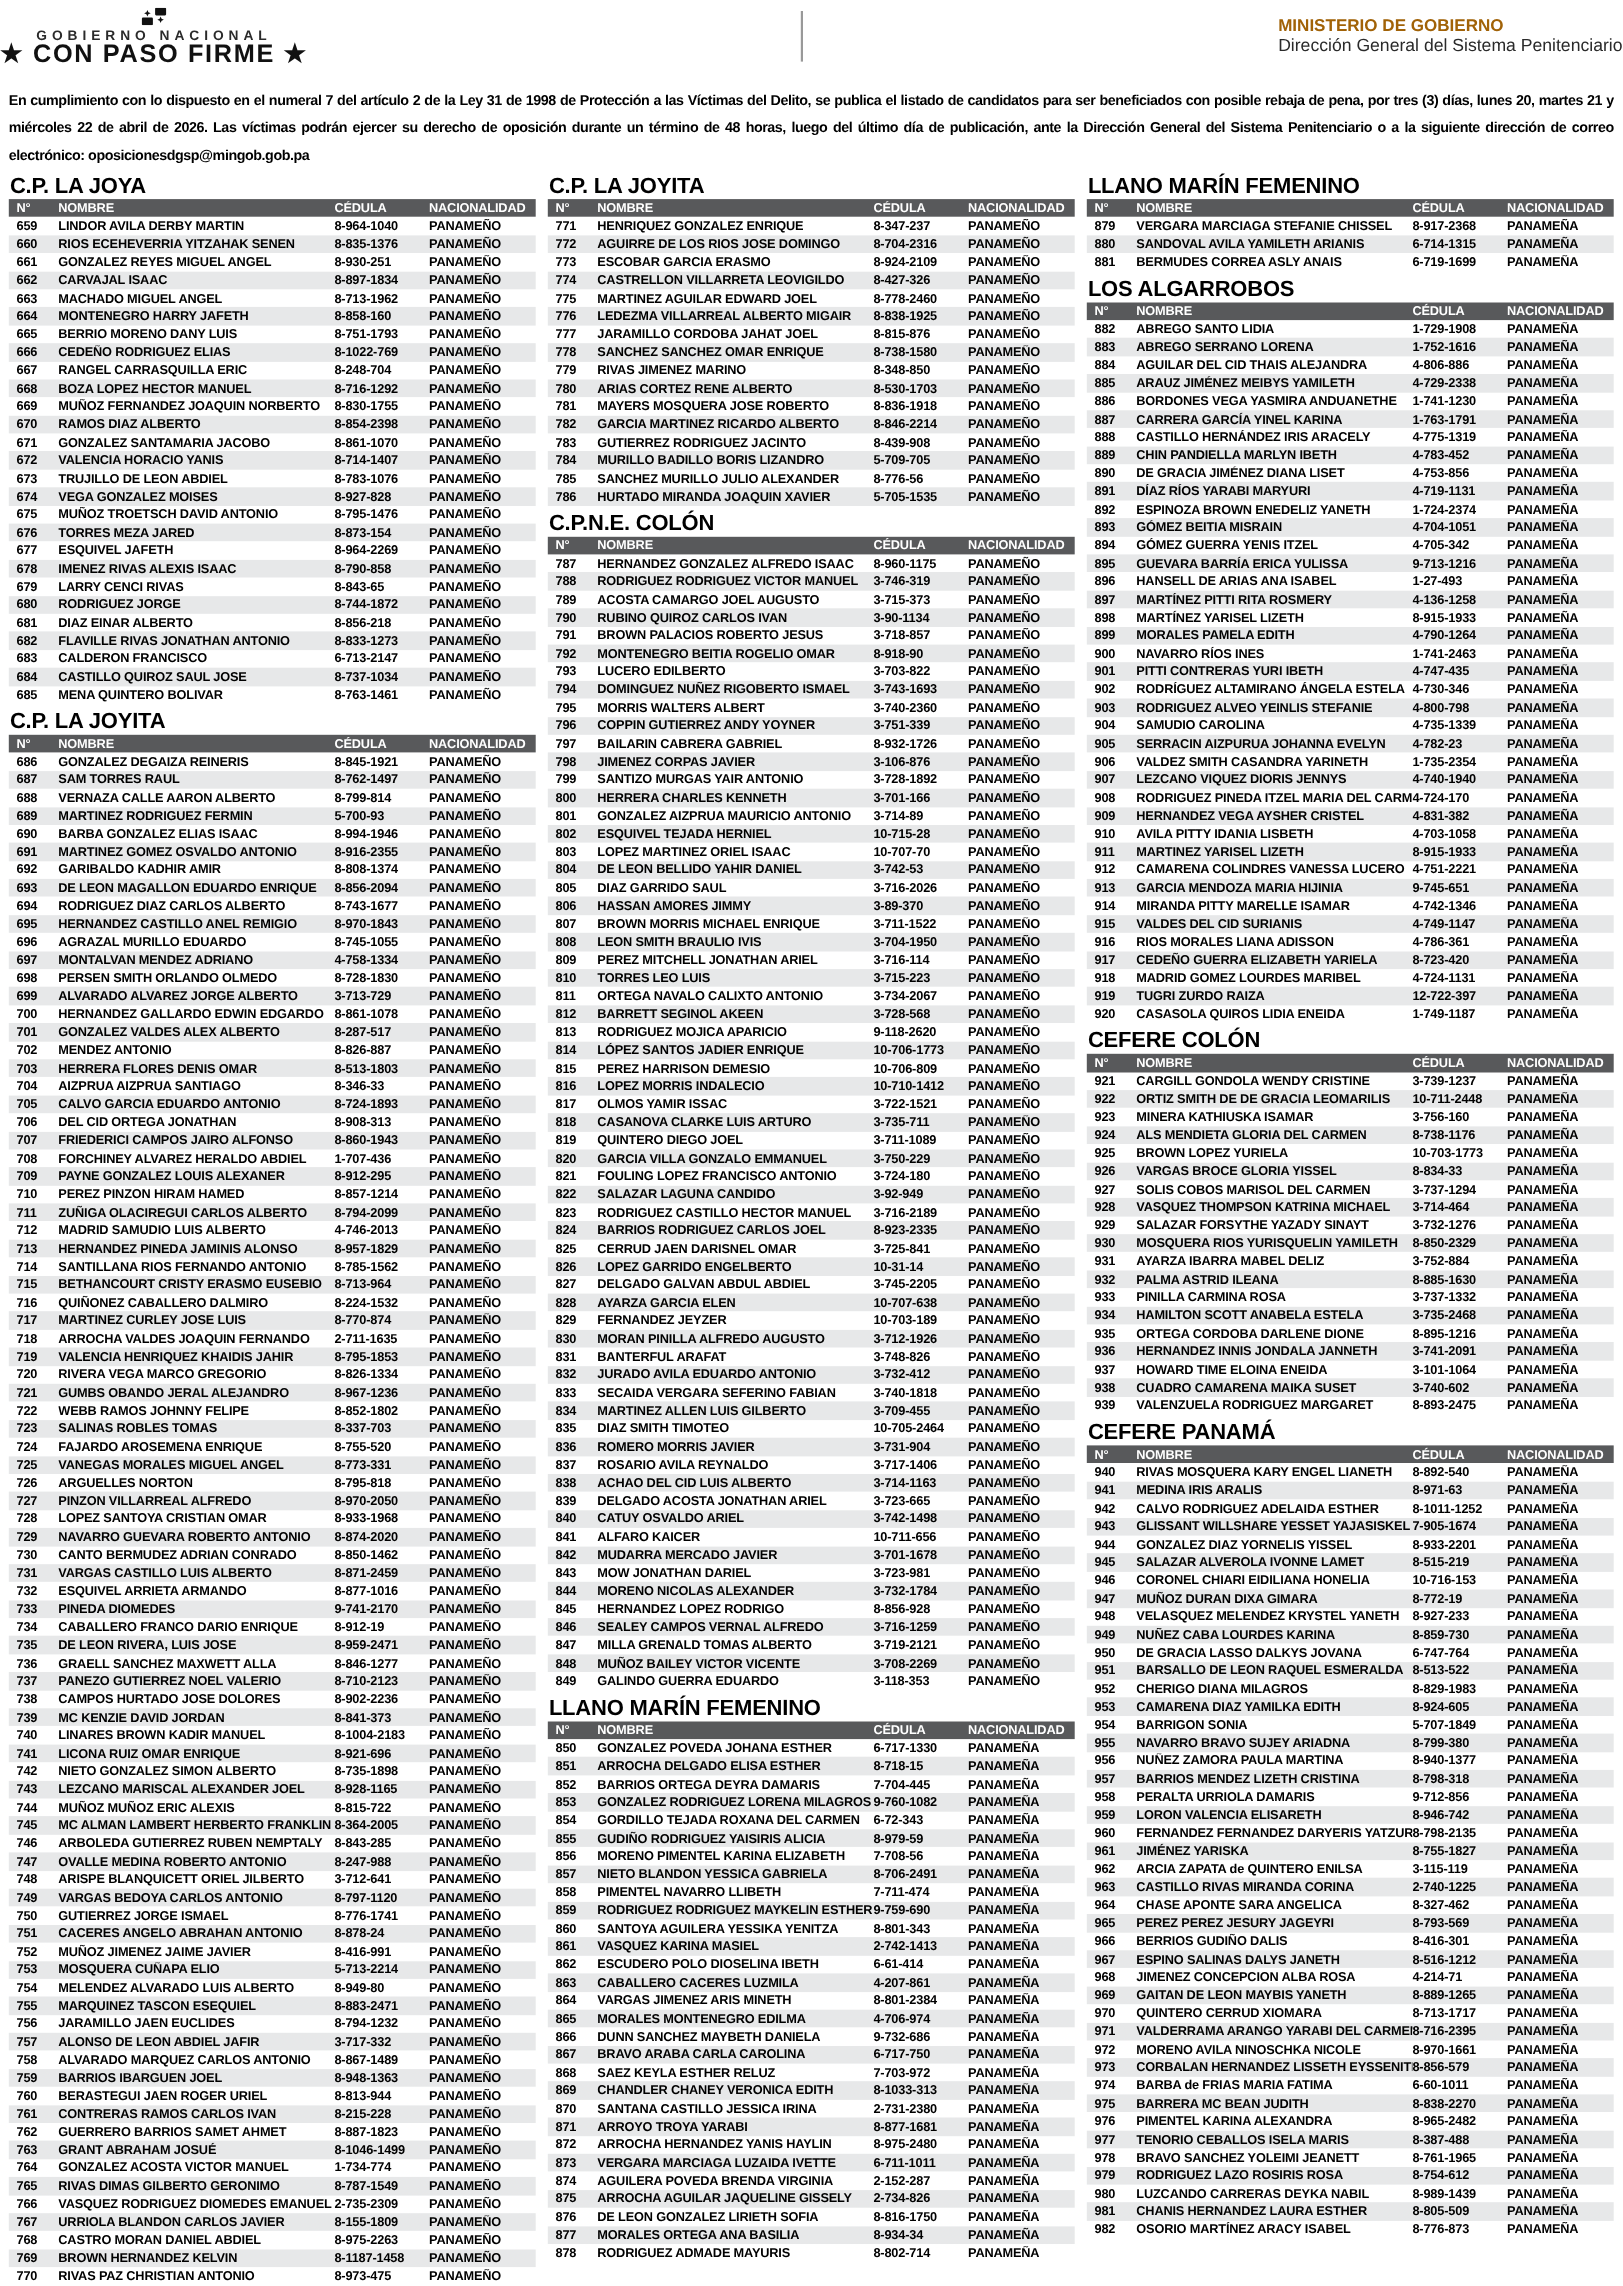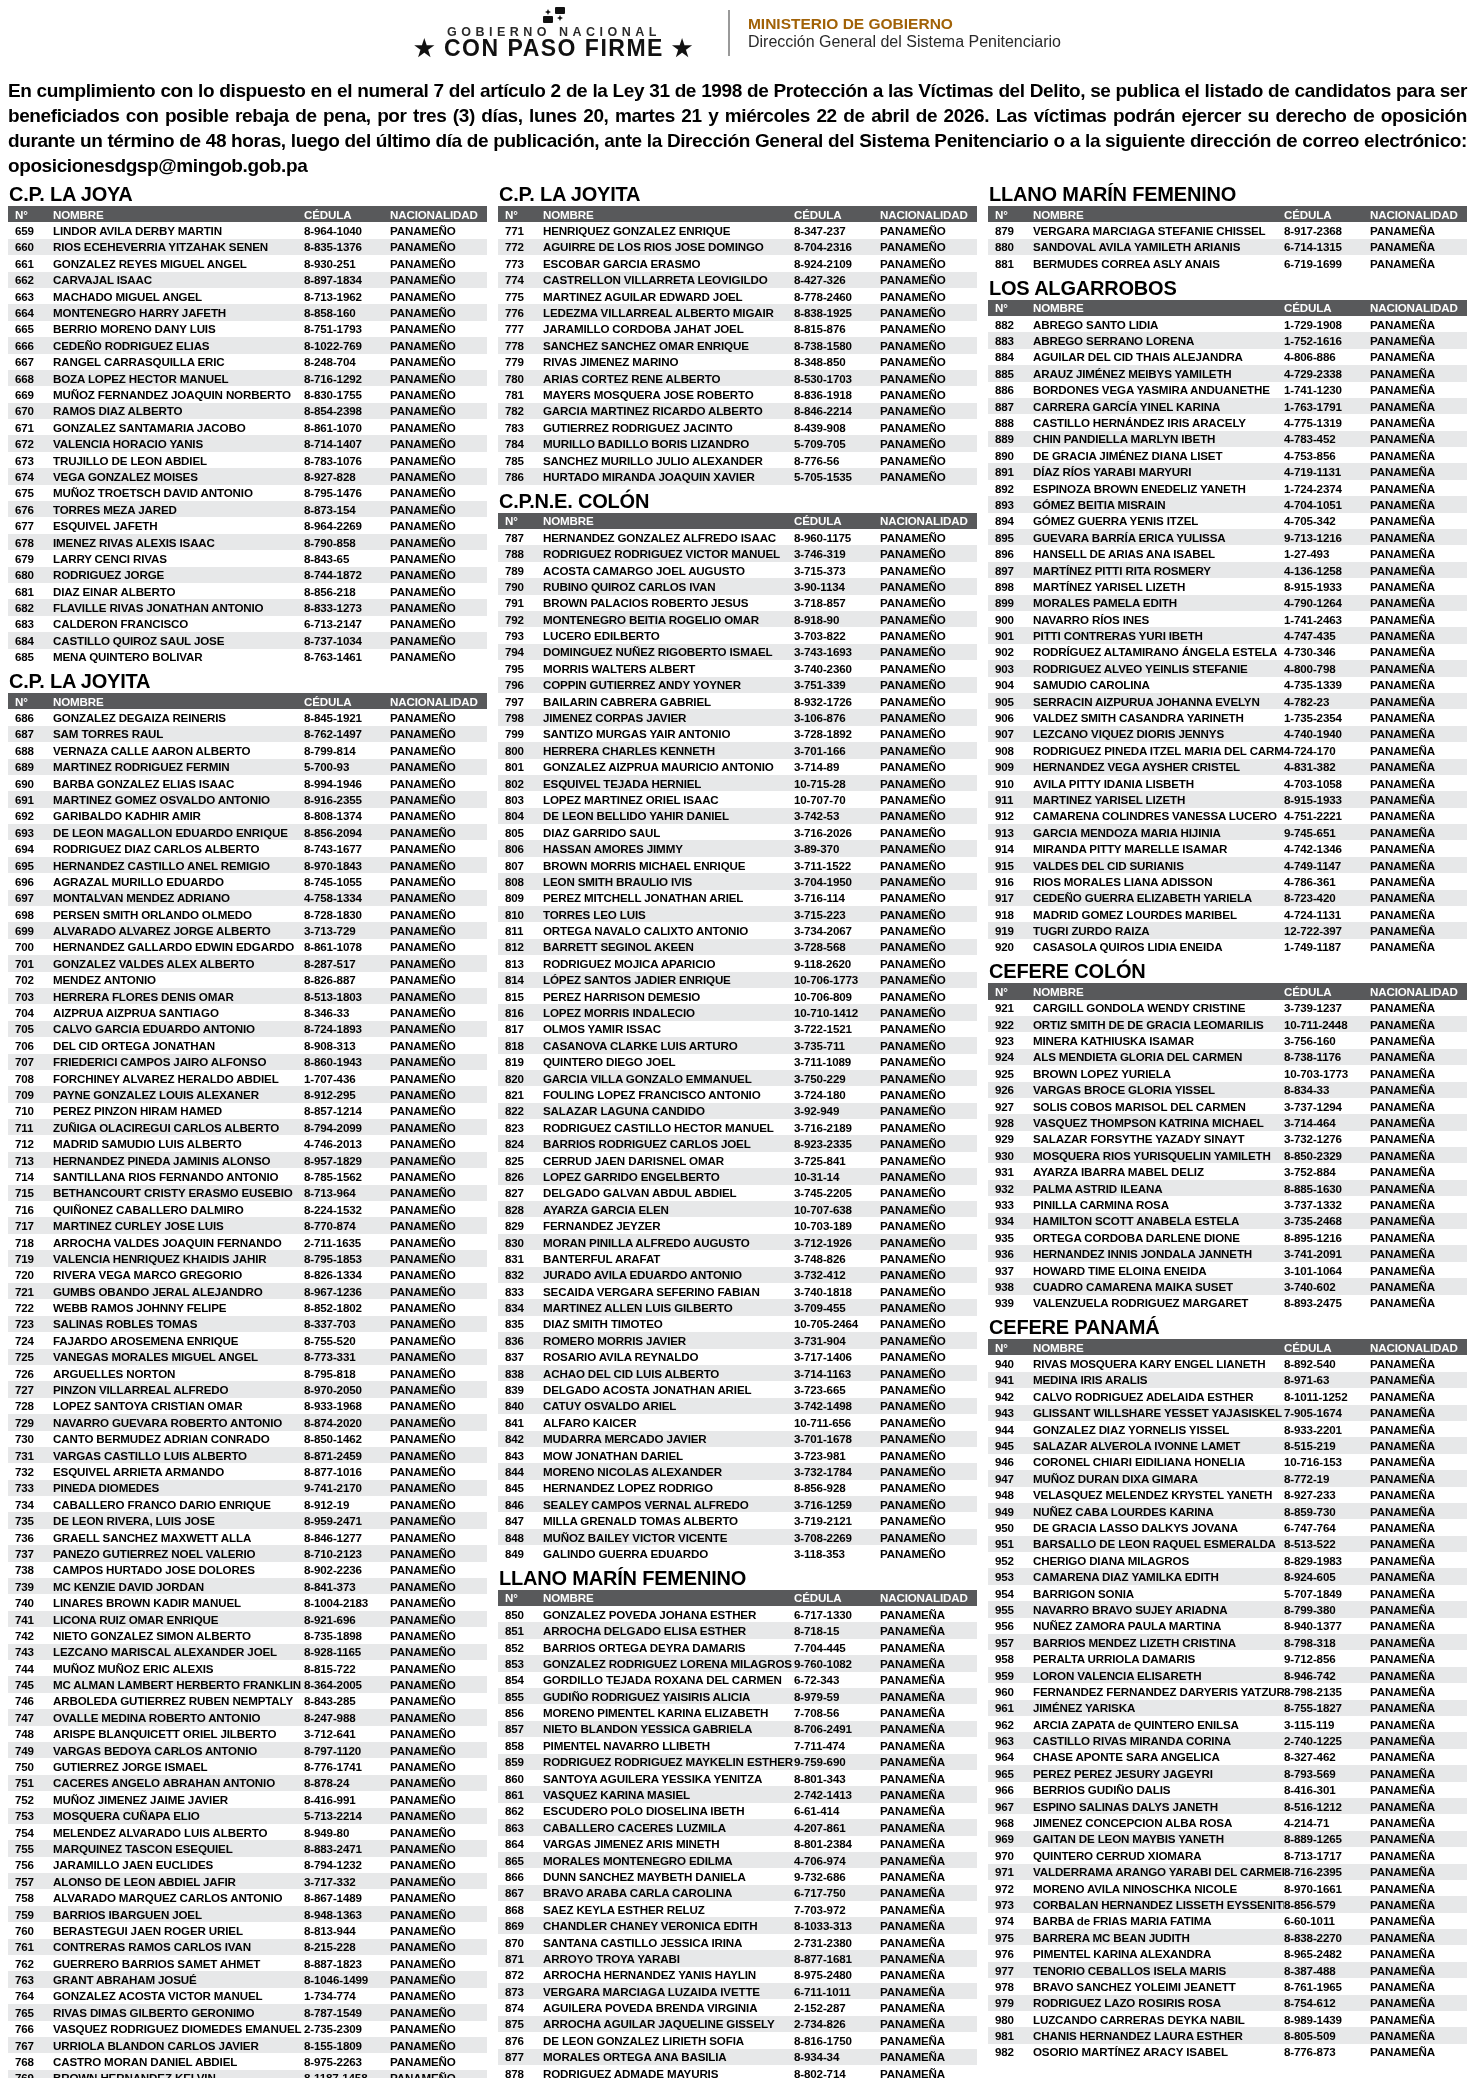--- a/index.html
+++ b/index.html
@@ -1,29 +1,29 @@
 <!DOCTYPE html>
 <html><head>
 <meta charset="utf-8">
 <style>
   html,body{margin:0;padding:0;background:#fff;}
   .page{position:relative;width:1475px;height:2078px;background:#fff;overflow:hidden;
         font-family:"Liberation Sans",sans-serif;color:#000;}
   
-  .top{display:flex;justify-content:center;align-items:flex-start;padding-top:7px;height:62px;}
+  .top{display:flex;justify-content:space-between;align-items:flex-start;padding-top:7px;height:62px;}
   .gov-logo{text-align:center;margin-right:16px;}
   .logo-flag{height:16px;margin-bottom:2px;}
   .logo-l1{font-size:12.5px;font-weight:600;letter-spacing:4.5px;color:#2a2a2a;line-height:14px;}
   .logo-l2{font-size:23px;font-weight:800;letter-spacing:1.5px;color:#111;line-height:18px;}
   .vdiv{width:2px;height:46px;background:#999;margin:3px 18px 0 18px;}
   .ministry{padding-top:8px;text-align:left;}
   .min-l1{font-size:15.5px;font-weight:bold;color:#a16207;line-height:18px;}
   .min-l2{font-size:16px;color:#2a2a2a;line-height:17px;}
   
-  .intro{margin:9px 8px 3px 8px;font-weight:bold;font-size:19px;line-height:25px;
+  .intro{margin:9px 8px 3px 8px;font-weight:bold;font-size:13px;line-height:25px;
          letter-spacing:-0.4px;text-align:justify;color:#000;}
   
   .cols{display:flex;gap:11px;margin:0 8px;align-items:flex-start;}
   .tcol{width:479px;flex:none;}
   .section-title{font-size:20px;font-weight:bold;letter-spacing:-0.2px;padding:4px 0 3px 1px;
                  line-height:18px;margin-top:3px;}
   .tcol > .section-title:first-child{margin-top:0;}
   .row{display:flex;align-items:center;height:16.4px;font-size:11.6px;font-weight:bold;
        letter-spacing:-0.15px;white-space:nowrap;box-sizing:border-box;}
   .row.alt{background:#e7e8e9;}

